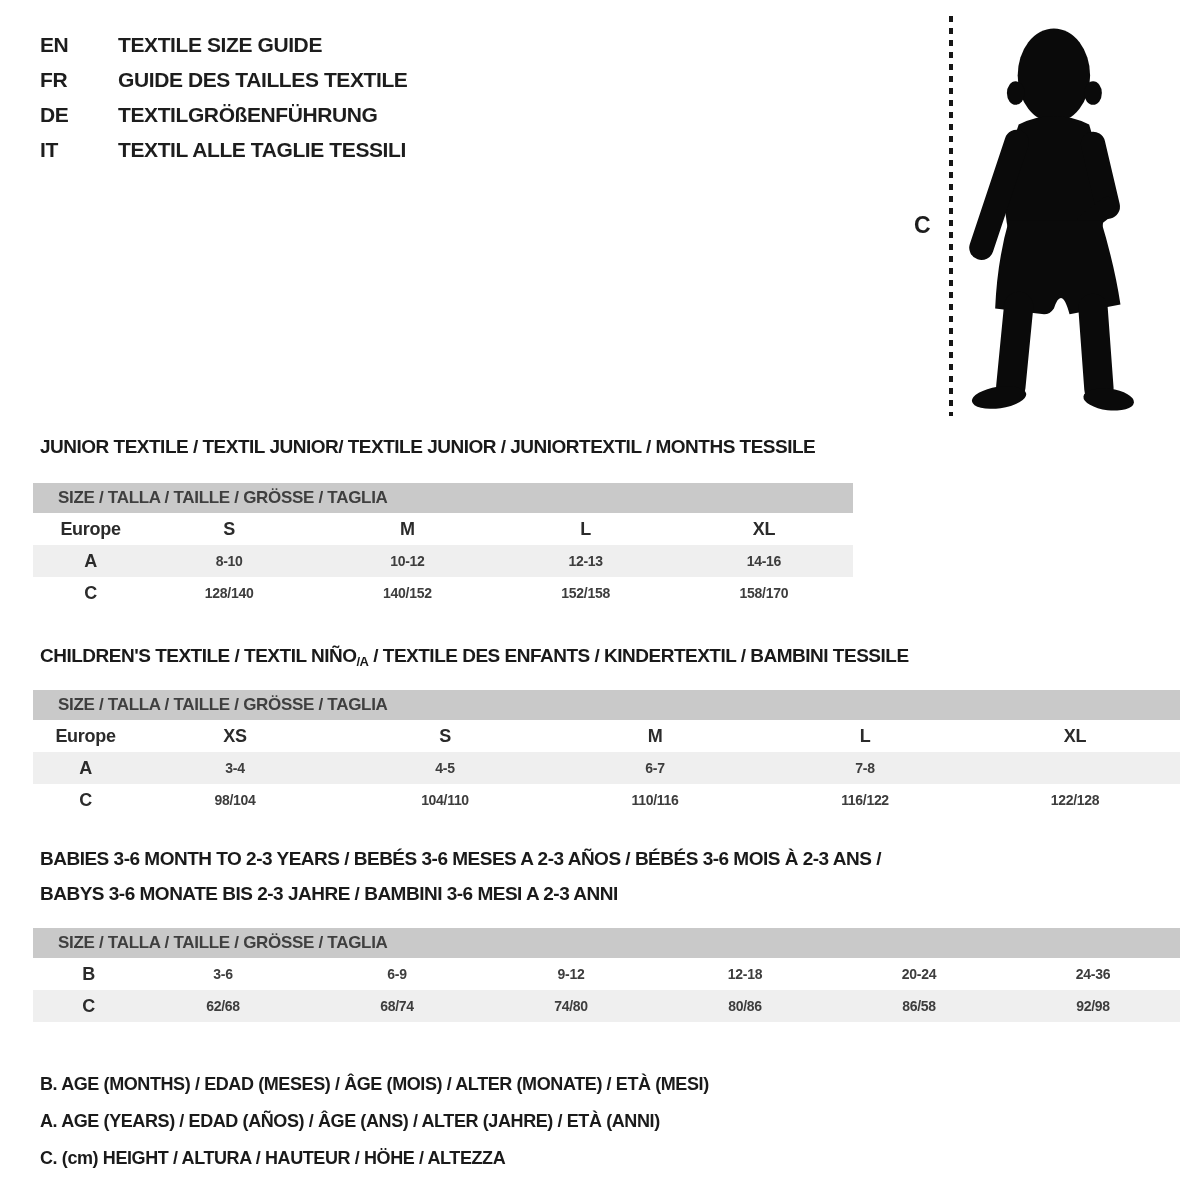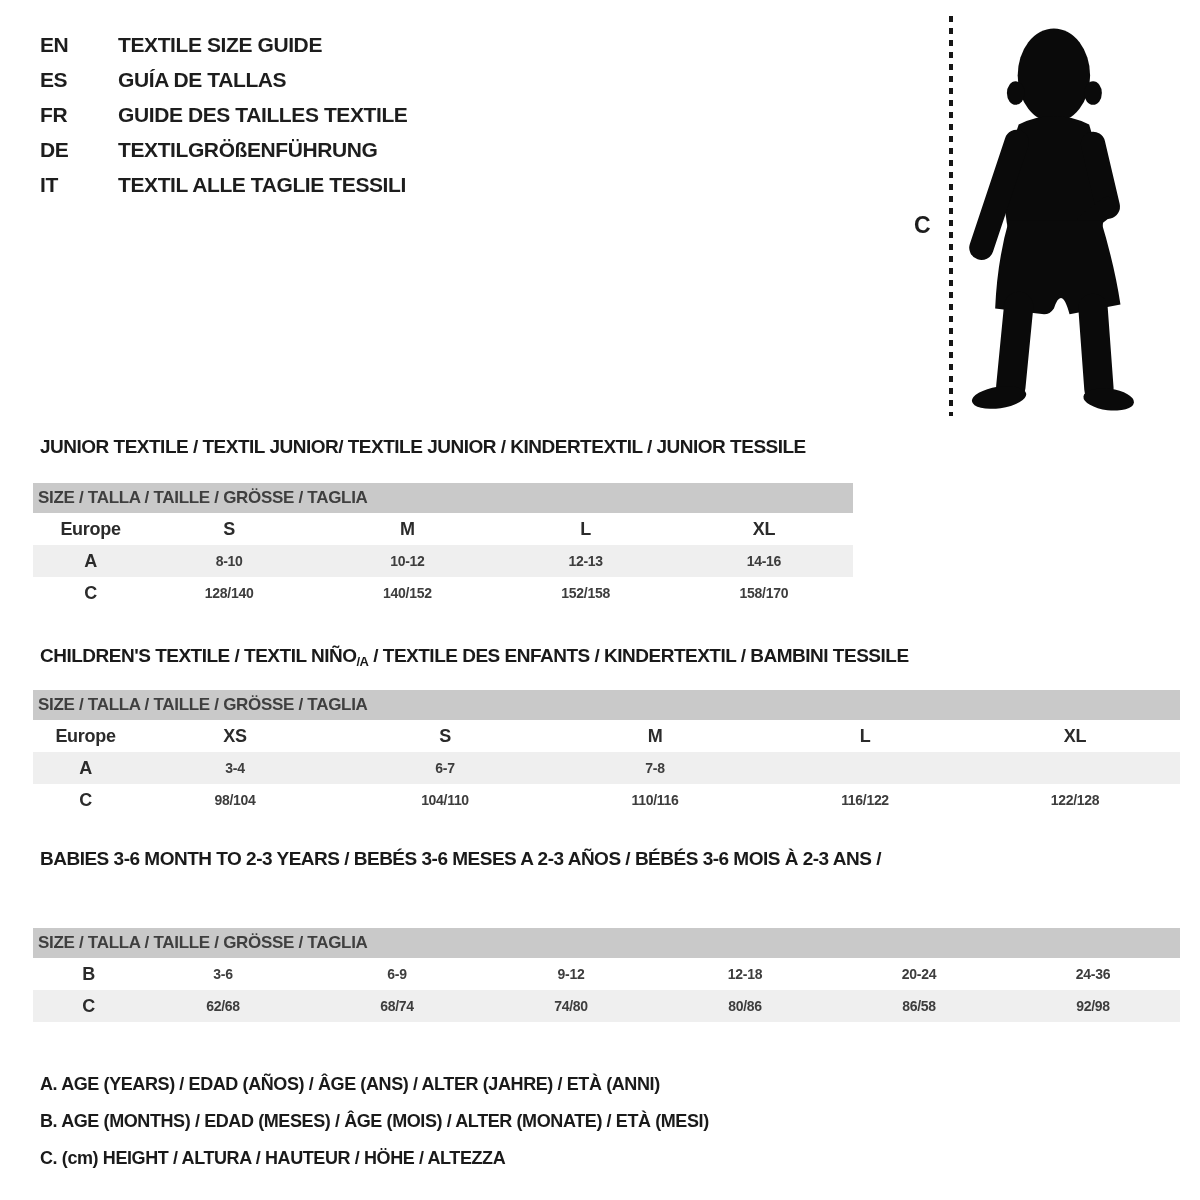--- a/index.html
+++ b/index.html
@@ -24,21 +24,21 @@
   
   .sec-title{
     position:absolute;left:40px;font-size:19px;font-weight:700;
     letter-spacing:-0.5px;white-space:nowrap;color:#1a1a1a;
   }
   .sec-title .subsmall{font-size:13px;vertical-align:-4px;font-weight:700;}
   
   .size-table{position:absolute;left:33px;}
   .sizebar{
     height:30px;line-height:30px;background:#c9c9c9;color:#3f3f3f;
-    font-size:17px;font-weight:700;letter-spacing:-0.3px;padding-left:5px;
+    font-size:17px;font-weight:700;letter-spacing:-0.3px;padding-left:25px;
   }
   .t-row{display:grid;height:32px;line-height:32px;}
   .t-row.alt{background:#efefef;}
   .junior-grid{grid-template-columns:107px repeat(4,1fr);}
   .children-grid{grid-template-columns:97px repeat(5,1fr);}
   .babies-grid{grid-template-columns:103px repeat(6,1fr);}
   .cl{
     text-align:center;padding-left:8px;font-size:18px;font-weight:700;
     letter-spacing:-0.3px;color:#2b2b2b;
   }
@@ -56,24 +56,20 @@
 </style>
 </head>
 <body>
 
 <div class="page">
 
   <div class="lang-list">
     <div class="lang-row">
       <span class="lang-code">EN</span>
       <span class="lang-title">TEXTILE SIZE GUIDE</span>
-    </div>
-    <div class="lang-row">
-      <span class="lang-code">ES</span>
-      <span class="lang-title">GUÍA DE TALLAS</span>
     </div>
     <div class="lang-row">
       <span class="lang-code">FR</span>
       <span class="lang-title">GUIDE DES TAILLES TEXTILE</span>
     </div>
     <div class="lang-row">
       <span class="lang-code">DE</span>
       <span class="lang-title">TEXTILGRÖßENFÜHRUNG</span>
     </div>
     <div class="lang-row">
@@ -94,21 +90,21 @@
       <line x1="140" y1="132" x2="155" y2="196" stroke="#0a0a0a" stroke-width="25" stroke-linecap="round"></line>
       <line x1="155" y1="196" x2="133" y2="213" stroke="#0a0a0a" stroke-width="20" stroke-linecap="round"></line>
       <path d="M54,210 L148,210 Q162,256 168,296 L116,306 Q108,276 100,300 Q96,306 90,306 L40,300 Q42,252 54,210 Z"></path>
       <line x1="64" y1="298" x2="56" y2="380" stroke="#0a0a0a" stroke-width="30" stroke-linecap="round"></line>
       <line x1="140" y1="300" x2="146" y2="382" stroke="#0a0a0a" stroke-width="30" stroke-linecap="round"></line>
       <ellipse cx="44" cy="391" rx="28" ry="11" transform="rotate(-8 44 391)"></ellipse>
       <ellipse cx="156" cy="393" rx="26" ry="11" transform="rotate(7 156 393)"></ellipse>
     </g>
   </svg>
 
-  <div class="sec-title" style="top:436px">JUNIOR TEXTILE / TEXTIL JUNIOR/ TEXTILE JUNIOR / KINDERTEXTIL / JUNIOR TESSILE</div>
+  <div class="sec-title" style="top:436px">JUNIOR TEXTILE / TEXTIL JUNIOR/ TEXTILE JUNIOR / JUNIORTEXTIL / MONTHS TESSILE</div>
 
   <div class="size-table" style="top:483px;width:820px">
     <div class="sizebar">SIZE / TALLA / TAILLE / GRÖSSE / TAGLIA</div>
     <div class="t-row junior-grid head">
       <span class="cl">Europe</span>
       <span class="cc">S</span>
       <span class="cc">M</span>
       <span class="cc">L</span>
       <span class="cc">XL</span>
     </div>
@@ -138,34 +134,36 @@
       <span class="cl">Europe</span>
       <span class="cc">XS</span>
       <span class="cc">S</span>
       <span class="cc">M</span>
       <span class="cc">L</span>
       <span class="cc">XL</span>
     </div>
     <div class="t-row children-grid alt">
       <span class="cl">A</span>
       <span class="cc">3-4</span>
+      <span class="cc">4-5</span>
       <span class="cc">6-7</span>
       <span class="cc">7-8</span>
     </div>
     <div class="t-row children-grid">
       <span class="cl">C</span>
       <span class="cc">98/104</span>
       <span class="cc">104/110</span>
       <span class="cc">110/116</span>
       <span class="cc">116/122</span>
       <span class="cc">122/128</span>
     </div>
   </div>
 
   <div class="sec-title" style="top:848px">BABIES 3-6 MONTH TO 2-3 YEARS / BEBÉS 3-6 MESES A 2-3 AÑOS / BÉBÉS 3-6 MOIS À 2-3 ANS /</div>
+  <div class="sec-title" style="top:883px">BABYS 3-6 MONATE BIS 2-3 JAHRE / BAMBINI 3-6 MESI A 2-3 ANNI</div>
 
   <div class="size-table" style="top:928px;width:1147px">
     <div class="sizebar">SIZE / TALLA / TAILLE / GRÖSSE / TAGLIA</div>
     <div class="t-row babies-grid">
       <span class="cl">B</span>
       <span class="cc">3-6</span>
       <span class="cc">6-9</span>
       <span class="cc">9-12</span>
       <span class="cc">12-18</span>
       <span class="cc">20-24</span>
@@ -176,18 +174,18 @@
       <span class="cc">62/68</span>
       <span class="cc">68/74</span>
       <span class="cc">74/80</span>
       <span class="cc">80/86</span>
       <span class="cc">86/58</span>
       <span class="cc">92/98</span>
     </div>
   </div>
 
   <div class="legend">
+    <div class="legend-line">B. AGE (MONTHS) / EDAD (MESES) / ÂGE (MOIS) / ALTER (MONATE) / ETÀ (MESI)</div>
     <div class="legend-line">A. AGE (YEARS) / EDAD (AÑOS) / ÂGE (ANS) / ALTER (JAHRE) / ETÀ (ANNI)</div>
-    <div class="legend-line">B. AGE (MONTHS) / EDAD (MESES) / ÂGE (MOIS) / ALTER (MONATE) / ETÀ (MESI)</div>
     <div class="legend-line">C. (cm) HEIGHT / ALTURA / HAUTEUR / HÖHE / ALTEZZA</div>
   </div>
 
 </div>
 
 </body></html>

